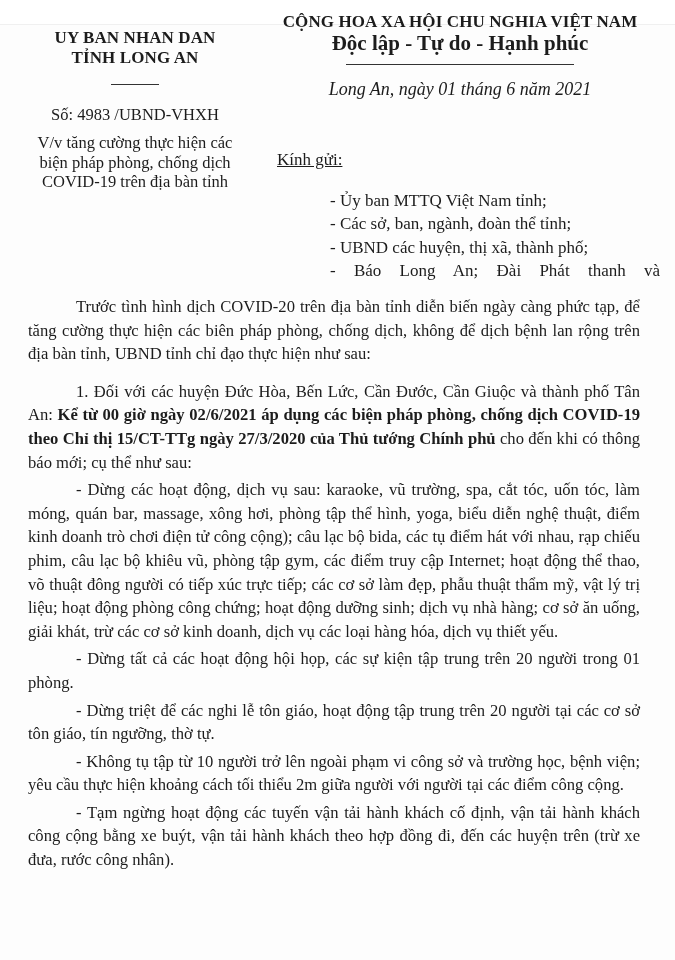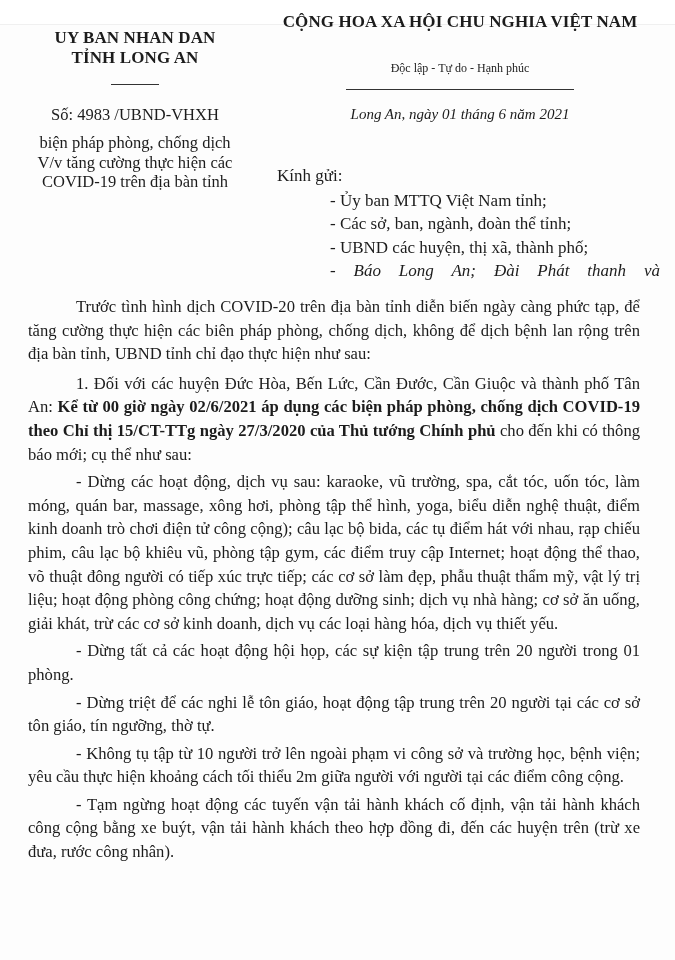--- a/index.html
+++ b/index.html
@@ -9,52 +9,52 @@
     font-family: "Liberation Serif", "DejaVu Serif", serif;
     color: #1c1c1c;
     position: relative;
   }
   .page { position: absolute; left: 0; top: 0; width: 675px; height: 721px; }
   .top-shade { position:absolute; left:0; top:0; width:675px; height:24px; background:#ffffff; border-bottom:1px solid #f0f0f0; }
 
   .left-head { position:absolute; left:22px; top:28px; width:226px; text-align:center; }
   .right-head { position:absolute; left:245px; top:12px; width:430px; text-align:center; }
   .org { font-weight:bold; font-size:17px; line-height:20px; letter-spacing:0.1px; }
-  .motto { font-weight:normal; font-size:12px; line-height:22px;margin-top:25px; }
+  .motto { font-weight:bold; font-size:21px; line-height:22px; }
   .rule-short { width:48px; height:1px; background:#333; margin:16px auto 0; }
   .rule-long { width:228px; height:1px; background:#333; margin:10px auto 0; }
   .so { font-size:16.5px; margin-top:20px; line-height:20px; }
-  .date { font-style:italic; font-size:15px; margin-top:14px; line-height:20px; }
+  .date { font-style:italic; font-size:18px; margin-top:14px; line-height:20px; }
   .vv { font-size:16.5px; line-height:19.5px; margin-top:8px; }
 
-  .kinh-gui { position:absolute; left:277px; top:166px; font-size:17px; }
+  .kinh-gui { position:absolute; left:277px; top:150px; font-size:17px;text-decoration:underline; }
   .recipients { position:absolute; left:330px; top:189px; width:330px; font-size:17px; line-height:23.3px; }
   .recipients .r { text-align:justify; }
-  .recipients .r.just { text-align:justify; text-align-last:justify;font-style:italic; }
+  .recipients .r.just { text-align:justify; text-align-last:justify; }
 
   .body { position:absolute; left:28px; top:295px; width:612px; font-size:16.6px; line-height:23.6px; text-align:justify; }
   .body p { margin:0; text-indent:48px; }
-  .body p + p { margin-top:6px; }
+  .body p + p { margin-top:14px; }
   .body .sp { margin-top:4px; }
   b { font-weight:bold; }
 </style>
 </head>
 <body>
 
 <div class="page">
   <div class="top-shade"></div>
 
   <div class="left-head">
     <div class="org">UY BAN NHAN DAN</div>
     <div class="org">TỈNH LONG AN</div>
     <div class="rule-short"></div>
     <div class="so">Số:  4983 /UBND-VHXH</div>
     <div class="vv">
+      <div>V/v tăng cường thực hiện các</div>
       <div>biện pháp phòng, chống dịch</div>
-      <div>V/v tăng cường thực hiện các</div>
       <div>COVID-19 trên địa bàn tỉnh</div>
     </div>
   </div>
 
   <div class="right-head">
     <div class="org">CỘNG HOA XA HỘI CHU NGHIA VIỆT NAM</div>
     <div class="motto">Độc lập  -  Tự do  -  Hạnh phúc</div>
     <div class="rule-long"></div>
     <div class="date">Long An, ngày  01 tháng 6 năm 2021</div>
   </div>

